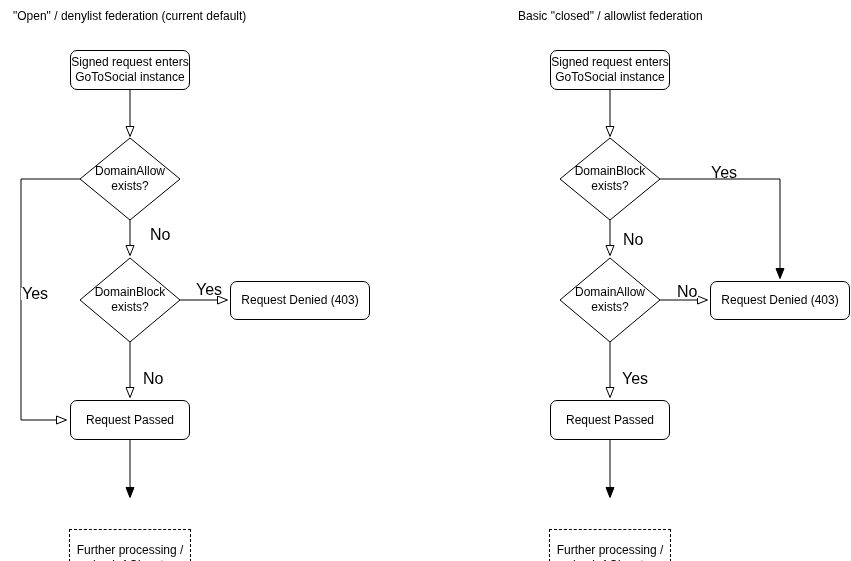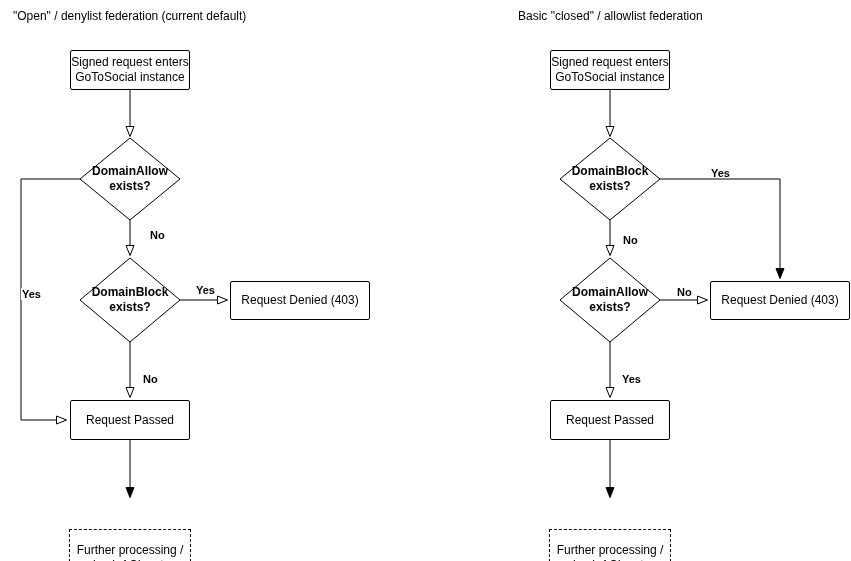--- a/index.html
+++ b/index.html
@@ -32,42 +32,40 @@
     border: 1px solid var(--stroke);
     background: #ffffff;
     display: flex;
     align-items: center;
     justify-content: center;
     text-align: center;
     font-size: 12px;
     line-height: 15px;
     white-space: pre-line;
   }
-  .rounded { border-radius: 2px; }
+  .rounded { border-radius: 7px; }
   .dashed  { border-style: dashed; margin-top: 29px; }
   .dtext {
     position: absolute;
     display: flex;
     align-items: center;
     justify-content: center;
     text-align: center;
     font-size: 12px;
     line-height: 15px;
     white-space: pre-line;
     pointer-events: none;
-    font-weight: bold;
   }
   .elabel {
     position: absolute;
-    font-size: 11px;
+    font-size: 16px;
     line-height: 12px;
     white-space: nowrap;
     background: var(--bg);
     padding: 0 1px;
-    font-weight: bold;
   }
 </style>
 </head>
 <body>
 
 <div id="canvas">
 
   <svg id="wires" width="851" height="561">
     <defs>
       <marker id="arrowOpen" markerWidth="13" markerHeight="11" refX="10.5" refY="5" orient="auto" markerUnits="userSpaceOnUse">

